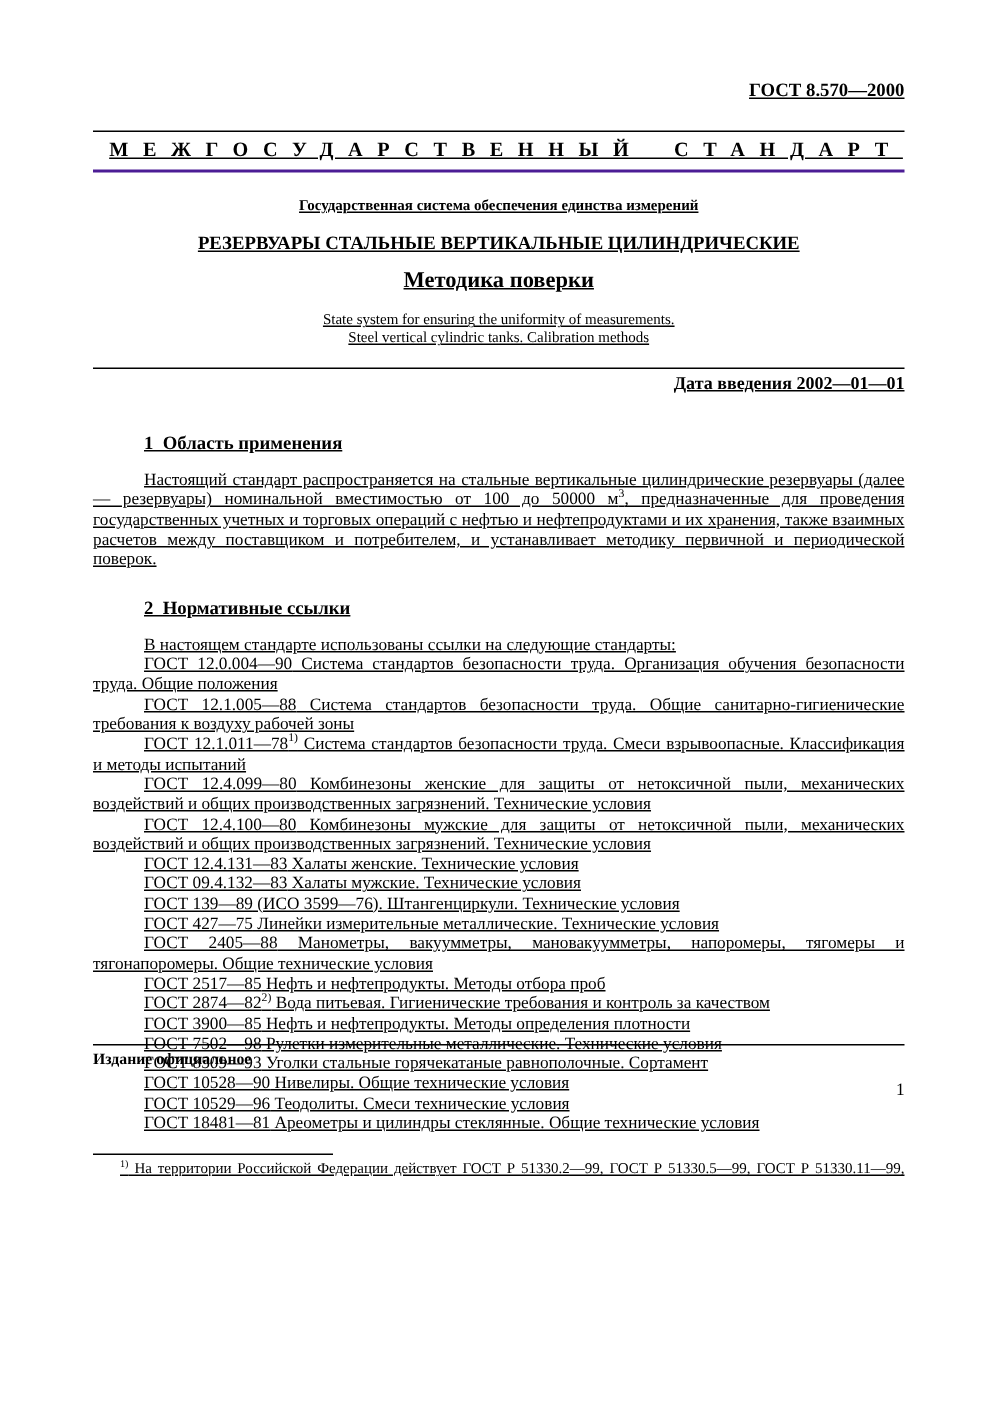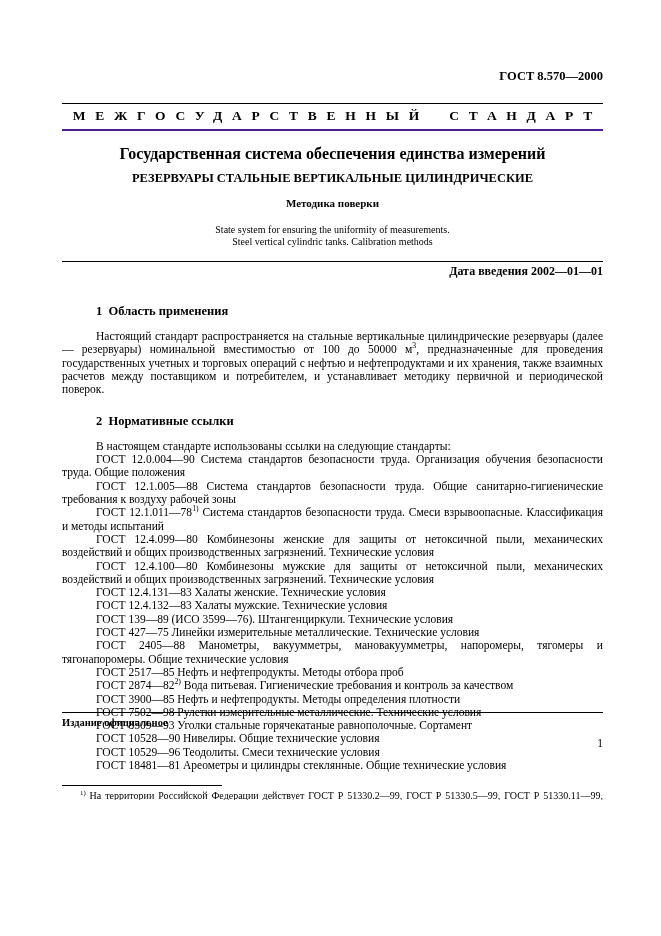--- a/index.html
+++ b/index.html
@@ -1,28 +1,29 @@
 <!DOCTYPE html>
 <html lang="ru"><head>
 <meta charset="utf-8">
 <style>
   html, body { margin: 0; padding: 0; background: #ffffff; }
   .page {
     position: relative;
     width: 661px;
     height: 784px;
     box-sizing: border-box;
-    margin: 16px auto;
+    margin: 0 auto;
     background: #ffffff;
     color: #000000;
     font-family: "Liberation Serif", serif;
     font-size: 11.5px;
     line-height: 13.3px;
     padding: 54px 58px 0 62px;
     overflow: hidden;
+    text-decoration: underline;
   }
   .doc-number {
     text-align: right;
     font-weight: bold;
     font-size: 12.5px;
     margin-bottom: 20px;
   }
   .banner {
     border-top: 1.5px solid #000;
     border-bottom: 2px solid #4c1d95;
@@ -32,23 +33,23 @@
   .banner-title {
     font-weight: bold;
     font-size: 13.5px;
     letter-spacing: 0.72em;
     word-spacing: 0.55em;
     text-align: center;
     white-space: nowrap;
     margin-right: -0.72em;
   }
   .title-block { text-align: center; margin-top: 16px; }
-  .system-title { font-weight: bold; font-size: 16px; margin: 0 0 12px; }
+  .system-title { font-weight: bold; font-size: 10px; margin: 0 0 12px; }
   .main-title   { font-weight: bold; font-size: 12.5px; margin: 0 0 12px; }
-  .subtitle     { font-weight: bold; font-size: 11px; margin: 0 0 14px; }
+  .subtitle     { font-weight: bold; font-size: 15px; margin: 0 0 14px; }
   .english-title { font-size: 10px; line-height: 12px; }
   .top-rule { border: none; border-top: 1px solid #000; margin: 13px 0 3px; }
   .date-line { text-align: right; font-weight: bold; font-size: 12px; }
   .section-heading {
     font-weight: bold;
     font-size: 12.5px;
     padding-left: 34px;
     margin: 26px 0 12px;
   }
   .section-heading.second { margin-top: 18px; }
@@ -99,21 +100,21 @@
 
   <p class="para">В настоящем стандарте использованы ссылки на следующие стандарты:</p>
 
   <div>
       <p class="para"><span>ГОСТ 12.0.004—90</span><span> Система стандартов безопасности труда. Организация обучения безопасности труда. Общие положения</span></p>
       <p class="para"><span>ГОСТ 12.1.005—88</span><span> Система стандартов безопасности труда. Общие санитарно-гигиенические требования к воздуху рабочей зоны</span></p>
       <p class="para"><span>ГОСТ 12.1.011—78</span><sup>1)</sup><span> Система стандартов безопасности труда. Смеси взрывоопасные. Классификация и методы испытаний</span></p>
       <p class="para"><span>ГОСТ 12.4.099—80</span><span> Комбинезоны женские для защиты от нетоксичной пыли, механических воздействий и общих производственных загрязнений. Технические условия</span></p>
       <p class="para"><span>ГОСТ 12.4.100—80</span><span> Комбинезоны мужские для защиты от нетоксичной пыли, механических воздействий и общих производственных загрязнений. Технические условия</span></p>
       <p class="para"><span>ГОСТ 12.4.131—83</span><span> Халаты женские. Технические условия</span></p>
-      <p class="para"><span>ГОСТ 12.4.132—83</span><span> Халаты мужские. Технические условия</span></p>
+      <p class="para"><span>ГОСТ 09.4.132—83</span><span> Халаты мужские. Технические условия</span></p>
       <p class="para"><span>ГОСТ 139—89</span><span> (ИСО  3599—76). Штангенциркули. Технические условия</span></p>
       <p class="para"><span>ГОСТ 427—75</span><span> Линейки измерительные металлические. Технические условия</span></p>
       <p class="para"><span>ГОСТ 2405—88</span><span> Манометры, вакуумметры, мановакуумметры, напоромеры, тягомеры и тягонапоромеры. Общие технические условия</span></p>
       <p class="para"><span>ГОСТ 2517—85</span><span> Нефть и нефтепродукты. Методы отбора проб</span></p>
       <p class="para"><span>ГОСТ 2874—82</span><sup>2)</sup><span> Вода питьевая. Гигиенические требования и контроль за качеством</span></p>
       <p class="para"><span>ГОСТ 3900—85</span><span> Нефть и нефтепродукты. Методы определения плотности</span></p>
       <p class="para"><span>ГОСТ 7502—98</span><span> Рулетки измерительные металлические. Технические условия</span></p>
       <p class="para"><span>ГОСТ 8509—93</span><span> Уголки стальные горячекатаные равнополочные. Сортамент</span></p>
       <p class="para"><span>ГОСТ 10528—90</span><span> Нивелиры. Общие технические условия</span></p>
       <p class="para"><span>ГОСТ 10529—96</span><span> Теодолиты. Смеси технические условия</span></p>

